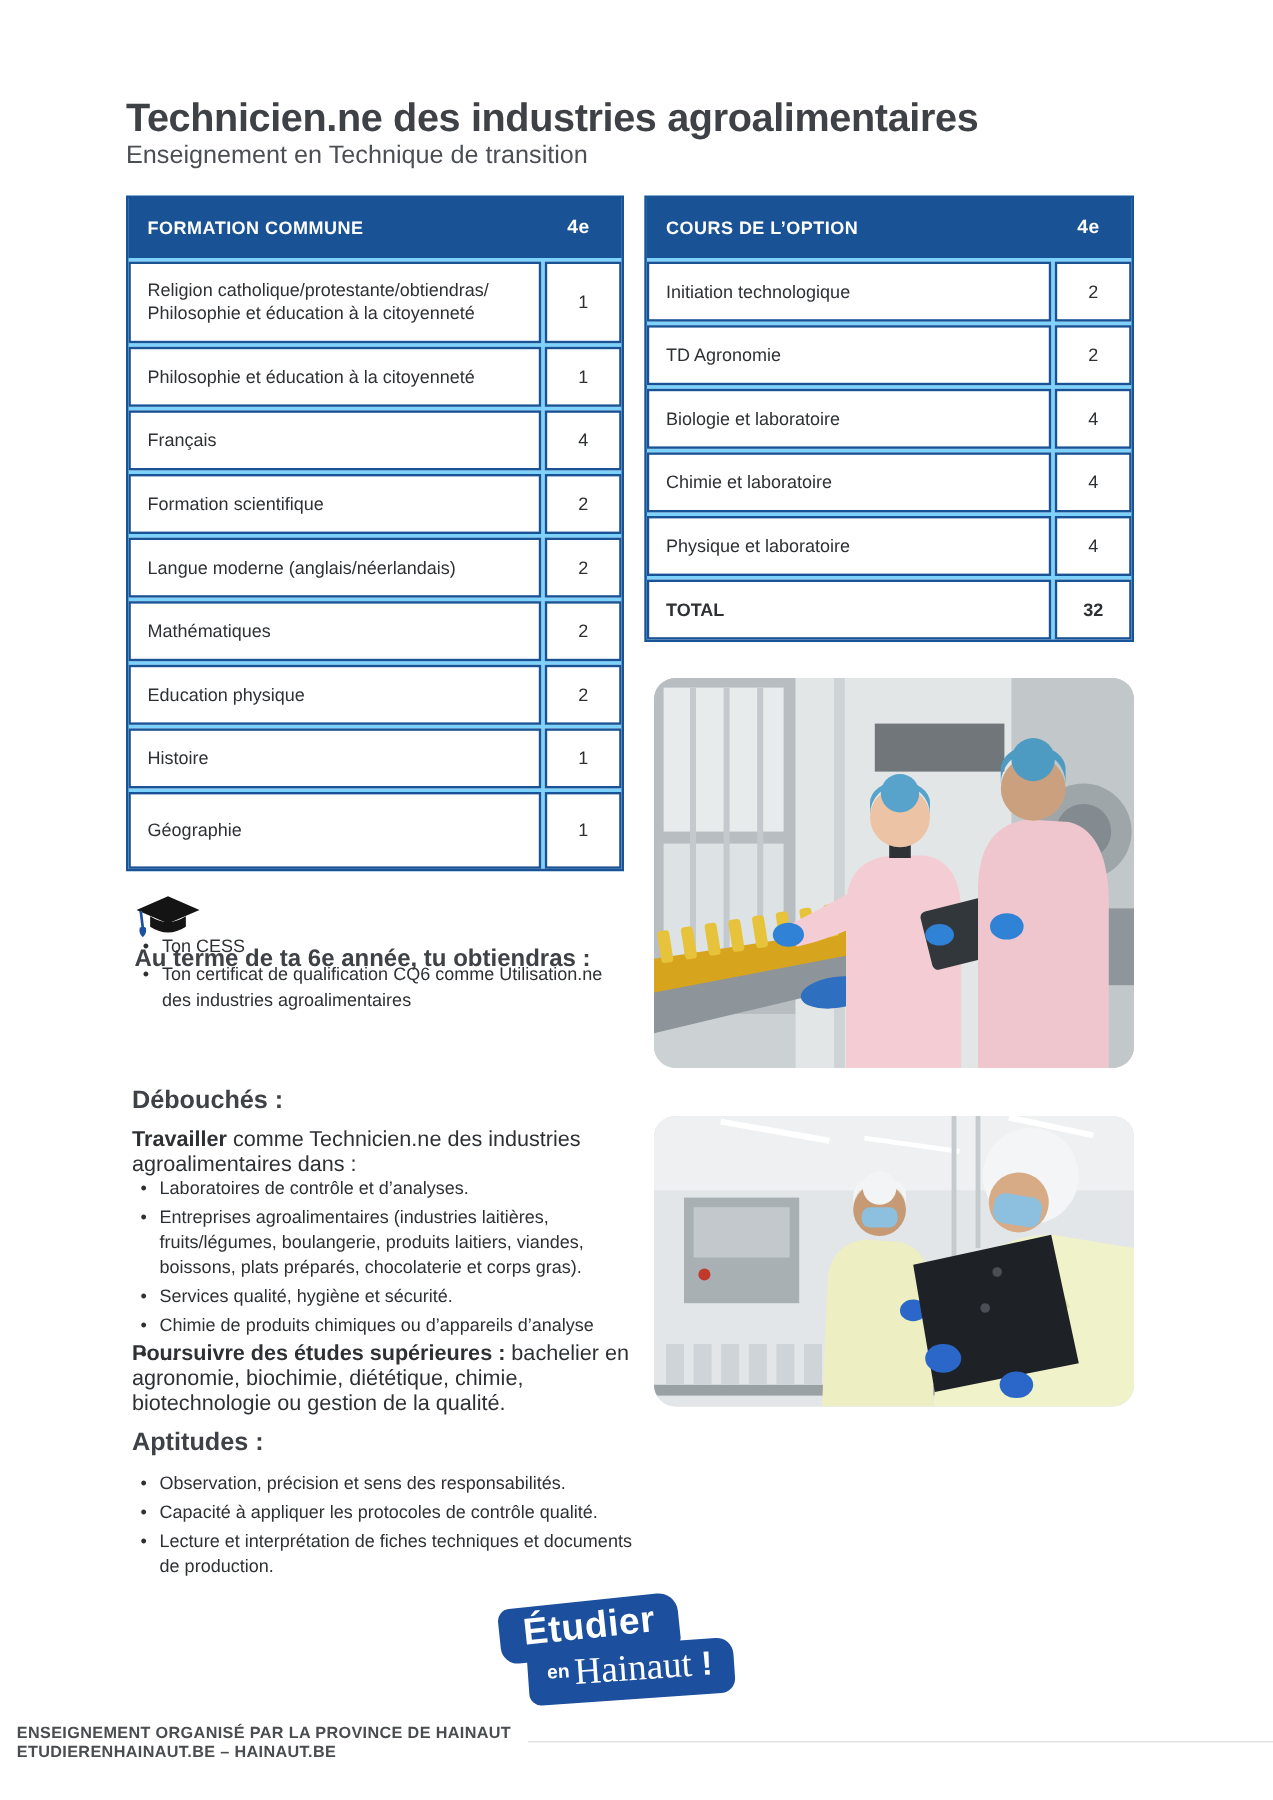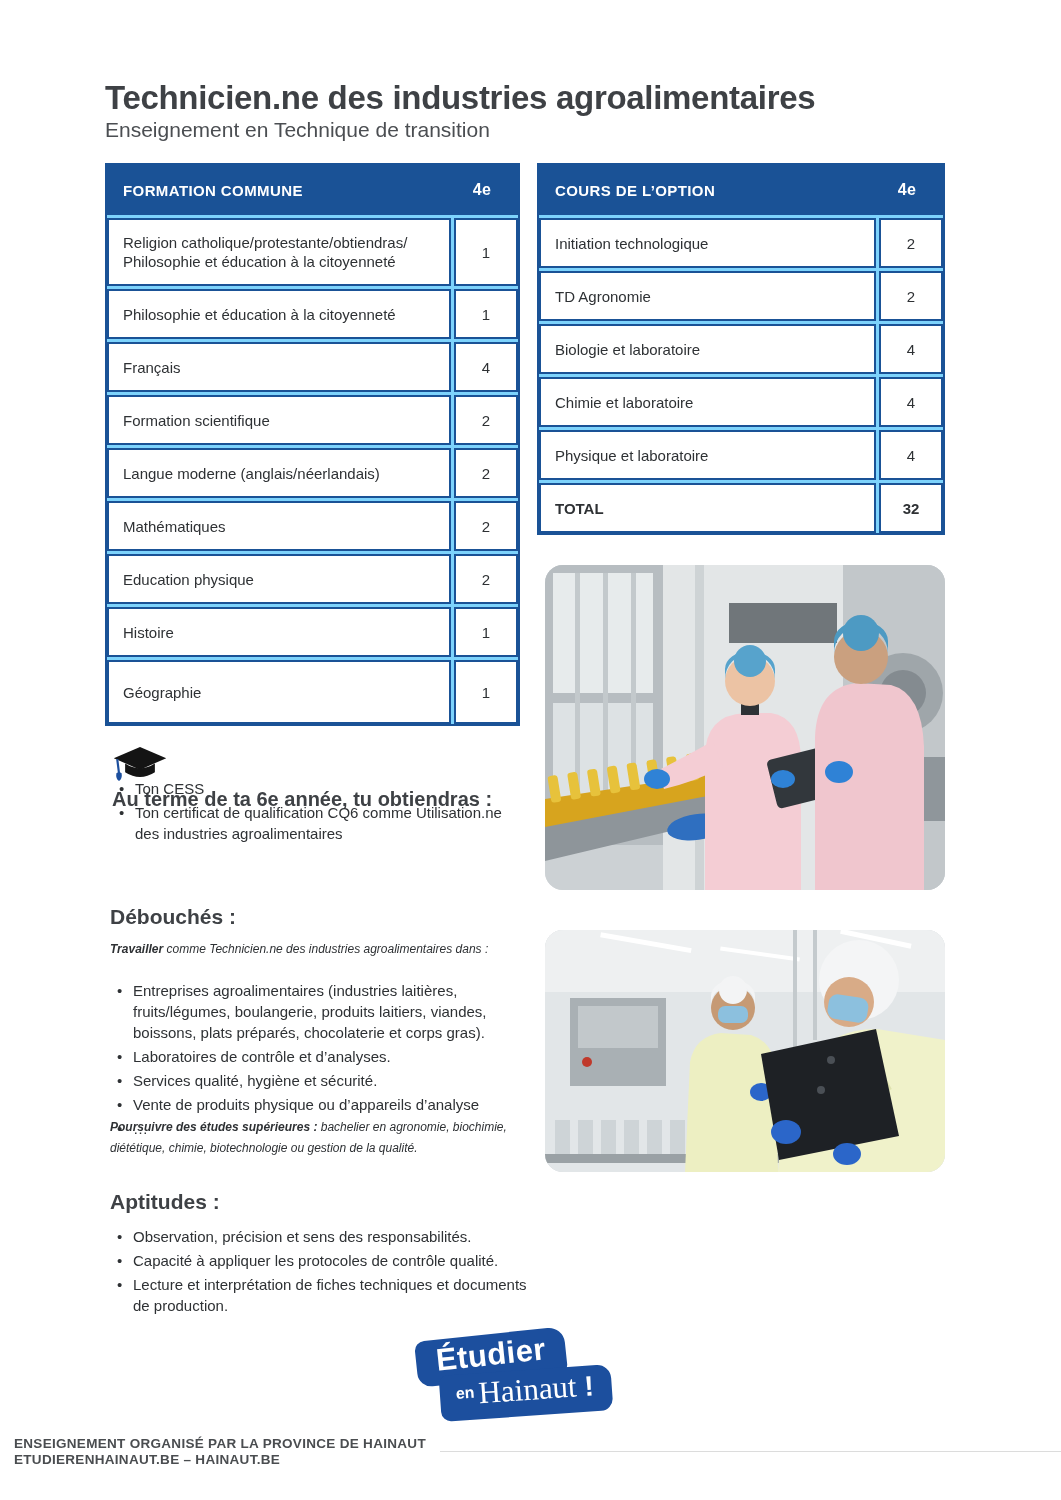--- a/index.html
+++ b/index.html
@@ -33,21 +33,21 @@
   #photo2 { left:545px; top:930px; width:400px; height:242px; }
   .photo svg { display:block; }
 
   
   .cap-icon { position:absolute; left:112px; top:744px; width:56px; height:46px; }
   .section-h { position:absolute; font-weight:800; color:#3e4145; }
   #diploma-h { left:112px; top:788px; font-size:20px; }
   #debouches-h { left:110px; top:905px; font-size:21px; }
   #aptitudes-h { left:110px; top:1190px; font-size:21px; }
 
-  .body-text { font-size:12px; color:#2e3134; line-height:21px;font-style:italic; }
+  .body-text { font-size:18px; color:#2e3134; line-height:21px; }
   .para { position:absolute; }
   #debouches-intro { left:110px; top:939px; width:430px; }
   #debouches-outro { left:110px; top:1117px; width:432px; }
   .para b, .section-h b { font-weight:800; }
 
   ul.blist { list-style:none; position:absolute; }
   ul.blist li { position:relative; padding-left:23px; font-size:15px; line-height:21px;
                 color:#2e3134; margin-bottom:3px; }
   ul.blist li::before { content:"\2022"; position:absolute; left:7px; top:0; color:#2e3134; }
   #diploma-list { left:112px; top:778px; width:395px; }
@@ -269,24 +269,24 @@
   </svg>
   <div class="section-h" id="diploma-h">Au terme de ta 6e année, tu obtiendras :</div>
   <ul class="blist" id="diploma-list">
       <li>Ton CESS</li>
       <li>Ton certificat de qualification CQ6 comme Utilisation.ne des industries agroalimentaires</li>
     </ul>
 
   <div class="section-h" id="debouches-h">Débouchés :</div>
   <p class="para body-text" id="debouches-intro"><b>Travailler</b><span> comme Technicien.ne des industries agroalimentaires dans :</span></p>
   <ul class="blist" id="debouches-list">
+      <li>Laboratoires de contrôle et d’analyses.</li>
       <li>Entreprises agroalimentaires (industries laitières, fruits/légumes, boulangerie, produits laitiers, viandes, boissons, plats préparés, chocolaterie et corps gras).</li>
-      <li>Laboratoires de contrôle et d’analyses.</li>
       <li>Services qualité, hygiène et sécurité.</li>
-      <li>Vente de produits physique ou d’appareils d’analyse</li>
+      <li>Chimie de produits chimiques ou d’appareils d’analyse</li>
       <li>…</li>
     </ul>
   <p class="para body-text" id="debouches-outro"><b>Poursuivre des études supérieures :</b><span> bachelier en agronomie, biochimie, diététique, chimie, biotechnologie ou gestion de la qualité.</span></p>
 
   <div class="section-h" id="aptitudes-h">Aptitudes :</div>
   <ul class="blist" id="aptitudes-left">
       <li>Observation, précision et sens des responsabilités.</li>
       <li>Capacité à appliquer les protocoles de contrôle qualité.</li>
       <li>Lecture et interprétation de fiches techniques et documents de production.</li>
     </ul>

